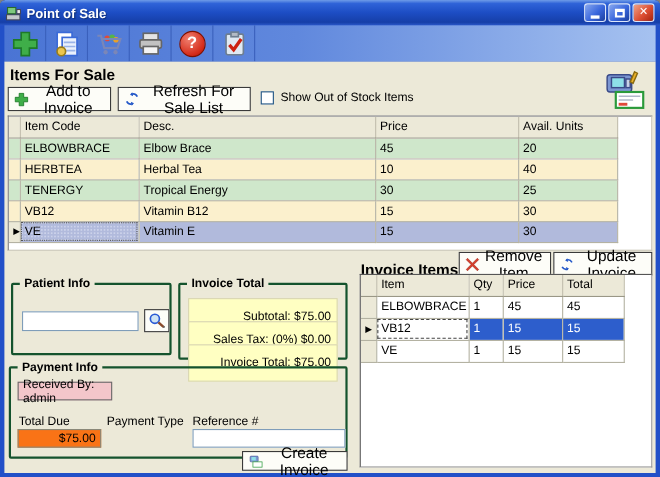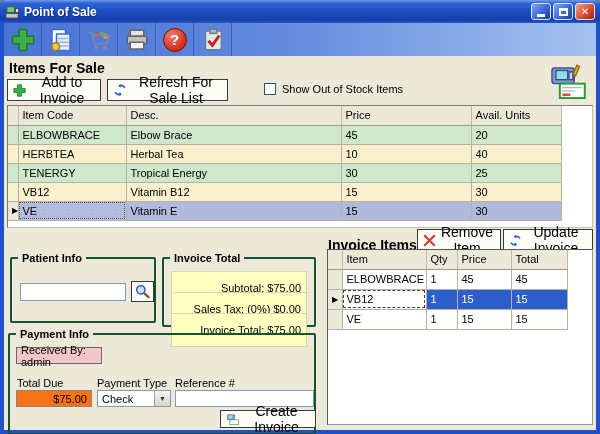--- a/index.html
+++ b/index.html
@@ -31,21 +31,21 @@
 
   
   .client { position:absolute; top:56px; left:4px; width:592px; height:374px; background:#ece9d8; }
 
   .section-title { position:absolute; font-weight:bold; font-size:14px; }
   .btn { position:absolute; background:#fdfdf8; border:1px solid #3a3a3a; display:flex; align-items:center;
     font-size:14px; cursor:default; }
   .btn .bicon { margin:0 4px 0 5px; display:flex; }
   .btn .blabel { flex:1; text-align:center; padding-right:6px; }
 
-  .checkbox-row { position:absolute; display:flex; align-items:center; gap:6px;margin-left:27px; }
+  .checkbox-row { position:absolute; display:flex; align-items:center; gap:6px; }
   .checkbox-box { width:12px; height:12px; background:#fff; border:1px solid #1c5180; }
 
   .pos-big-icon { position:absolute; left:544px; top:4px; width:42px; height:42px; }
 
   
   .grid-wrap { position:absolute; background:#fff; border:1px solid; border-color:#7a7a7a #c8c4b4 #c8c4b4 #7a7a7a; overflow:hidden; }
   table.grid { border-collapse:collapse; table-layout:fixed; font-size:11px; }
   table.grid td, table.grid th { border-right:1px solid #b4b2a2; border-bottom:1px solid #b4b2a2;
     height:19px; padding:0 4px; font-weight:normal; text-align:left; overflow:hidden; white-space:nowrap; }
   table.grid th { background:#ece9d8; border-right:1px solid #c0bcaa; border-bottom:1px solid #9a9786; }
@@ -324,34 +324,30 @@
         <span>Subtotal: $75.00</span>
       </div>
       <div class="yellow-bar" style="top:33px;padding-left:11px;">
         <span>Sales Tax: (0%) $0.00</span>
       </div>
       <div class="yellow-bar" style="top:54px;">
         <span>Invoice Total: $75.00</span>
       </div>
     </div>
 
-    <div class="groupbox" style="left:4px; top:277px; width:308px; height:102px;">
+    <div class="groupbox" style="left:4px; top:277px; width:308px; height:84px;">
       <span class="legend">Payment Info</span>
       <div class="received-box" style="left:6px; top:12px; width:86px; height:17px;">
         <span>Received By: admin</span>
       </div>
       <span class="small-label" style="left:7px; top:42px;">Total Due</span>
       <span class="small-label" style="left:87px; top:42px;">Payment Type</span>
       <span class="small-label" style="left:165px; top:42px;">Reference #</span>
       <div class="sunken-field" style="left:6px; top:55px; width:76px; height:17px;">
         <span>$75.00</span>
-      </div>
-      <div class="combo" style="left:87px; top:55px; width:74px; height:17px;">
-        <span class="combo-text">Check</span>
-        <span class="combo-btn">▼</span>
       </div>
       <input class="field" style="left: 165px; top: 55px; width: 139px; height: 17px;" value="">
       <div class="btn" style="left:210px; top:75px; width:96px; height:18px;">
         <span class="bicon">
           <svg width="14" height="14" viewBox="0 0 32 32">
             <rect x="3" y="6" width="17" height="12" rx="2" fill="#7c96d2" stroke="#3a4a88"></rect>
             <rect x="6" y="8" width="9" height="7" fill="#8ee0e8"></rect>
             <rect x="9" y="18" width="19" height="11" fill="#fff" stroke="#2a9a3a" stroke-width="1.5"></rect>
           </svg>
         </span>

